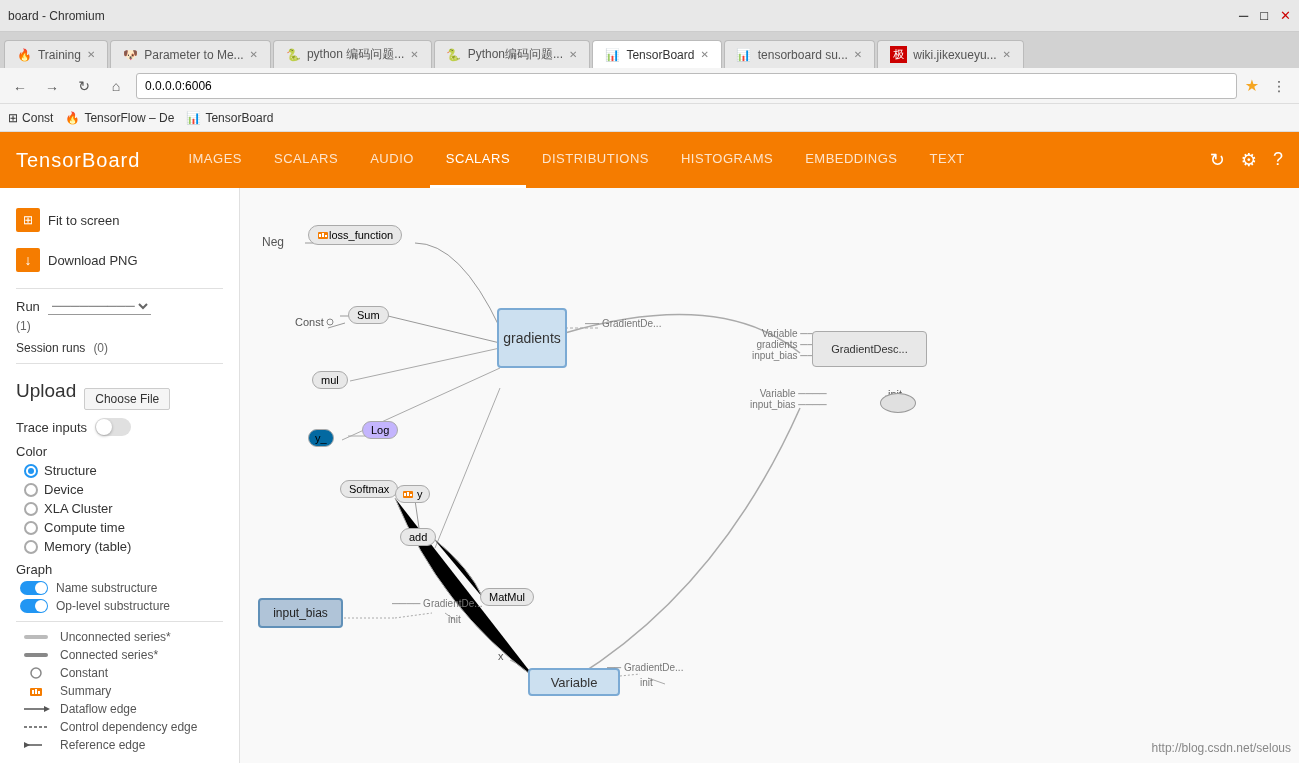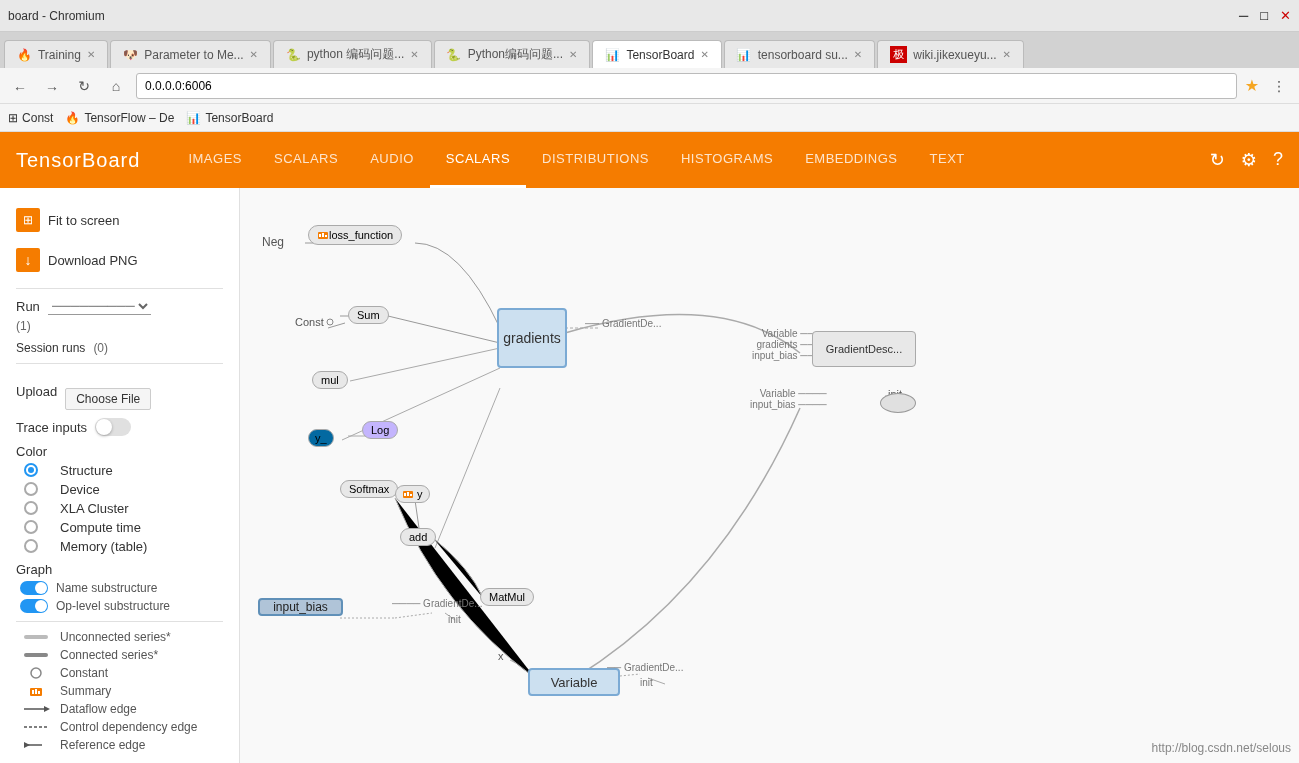--- a/index.html
+++ b/index.html
@@ -198,21 +198,21 @@
       border-bottom: 1px solid #999;
       font-size: 13px;
       color: #666;
       background: none;
       min-width: 80px;
       cursor: pointer;
     }
     .run-count { font-size: 12px; color: #666; margin-top: 2px; margin-bottom: 8px; }
 
     .upload-row { display: flex; align-items: center; margin-bottom: 8px; }
-    .upload-label { font-size: 13px; color: #333; margin-right: 8px; }
+    .upload-label { font-size: 19px; color: #333; margin-right: 8px; }
     .choose-file-btn {
       font-size: 12px;
       background: #f5f5f5;
       border: 1px solid #ccc;
       padding: 3px 10px;
       cursor: pointer;
       border-radius: 2px;
       color: #333;
       margin-top: 16px;
     }
@@ -234,22 +234,22 @@
       top: 1px;
       left: 1px;
       box-shadow: 0 1px 3px rgba(0,0,0,0.3);
       transition: left 0.2s;
     }
 
     .color-section { margin-bottom: 8px; }
     .color-label { font-size: 13px; color: #333; margin-bottom: 4px; }
     .radio-row {
       display: flex;
-      align-items: flex-start;
-      gap: 22px;
+      align-items: center;
+      gap: 6px;
       margin-bottom: 4px;
       padding-left: 8px;
     }
     .radio-circle {
       width: 14px; height: 14px;
       border-radius: 50%;
       border: 2px solid #aaa;
       display: flex; align-items: center; justify-content: center;
       cursor: pointer;
       flex-shrink: 0;
@@ -665,41 +665,41 @@
           <rect x="1" y="3" width="10" height="7" rx="1" fill="#f57c00"></rect>
           <rect x="2" y="5" width="2" height="3" fill="white"></rect>
           <rect x="5" y="4" width="2" height="4" fill="white"></rect>
           <rect x="8" y="6" width="2" height="2" fill="white"></rect>
         </svg>
       y
     </div>
 
     <div style="position:absolute; left:160px; top:340px; background:#e8e8e8; border:1px solid #aaa; border-radius:10px; padding:2px 8px; font-size:11px;">add</div>
 
-    <div style="position:absolute; left:18px; top:410px; width:85px; height:18px; background:#b0c4d8; border:2px solid #6090b8; border-radius:4px; display:flex; align-items:center; justify-content:center; font-size:12px; font-weight:500; color:#222;">input_bias</div>
+    <div style="position:absolute; left:18px; top:410px; width:85px; height:30px; background:#b0c4d8; border:2px solid #6090b8; border-radius:4px; display:flex; align-items:center; justify-content:center; font-size:12px; font-weight:500; color:#222;">input_bias</div>
 
     <div style="position:absolute; left:152px; top:410px; font-size:10px; color:#777;">──── GradientDe...</div>
     <div style="position:absolute; left:208px; top:426px; font-size:10px; color:#777;">init</div>
 
     <div style="position:absolute; left:240px; top:400px; background:#e8e8e8; border:1px solid #aaa; border-radius:10px; padding:2px 8px; font-size:11px;">MatMul</div>
 
     <div style="position:absolute; left:258px; top:462px; font-size:11px; color:#555;">x</div>
 
     <div style="position:absolute; left:288px; top:480px; width:92px; height:28px; background:#cce0f0; border:2px solid #7baad4; border-radius:4px; display:flex; align-items:center; justify-content:center; font-size:13px; font-weight:500; color:#333;">Variable</div>
 
     <div style="position:absolute; left:367px; top:474px; font-size:10px; color:#777;">── GradientDe...</div>
     <div style="position:absolute; left:400px; top:489px; font-size:10px; color:#777;">init</div>
 
     <div style="position:absolute; left:512px; top:140px; font-size:10px; color:#777; text-align:right;">
       <div>Variable ────</div>
       <div>gradients ────</div>
       <div>input_bias ────</div>
     </div>
 
-    <div style="position:absolute; left:572px; top:143px; width:104px; height:36px; background:#e8e8e8; border:1px solid #aaa; border-radius:4px; display:flex; align-items:center; justify-content:center; font-size:11px; color:#333;">GradientDesc...</div>
+    <div style="position:absolute; left:572px; top:143px; width:115px; height:36px; background:#e8e8e8; border:1px solid #aaa; border-radius:4px; display:flex; align-items:center; justify-content:center; font-size:11px; color:#333;">GradientDesc...</div>
 
     <div style="position:absolute; left:510px; top:200px; font-size:10px; color:#777; text-align:right;">
       <div>Variable ────</div>
       <div>input_bias ────</div>
     </div>
 
     <div style="position:absolute; left:648px; top:200px; font-size:11px; color:#555;">init</div>
 
     <div style="position:absolute; left:640px; top:205px; width:36px; height:20px; background:#e0e0e0; border:1px solid #999; border-radius:50%; display:flex; align-items:center; justify-content:center; font-size:9px; color:#666;"></div>
 

